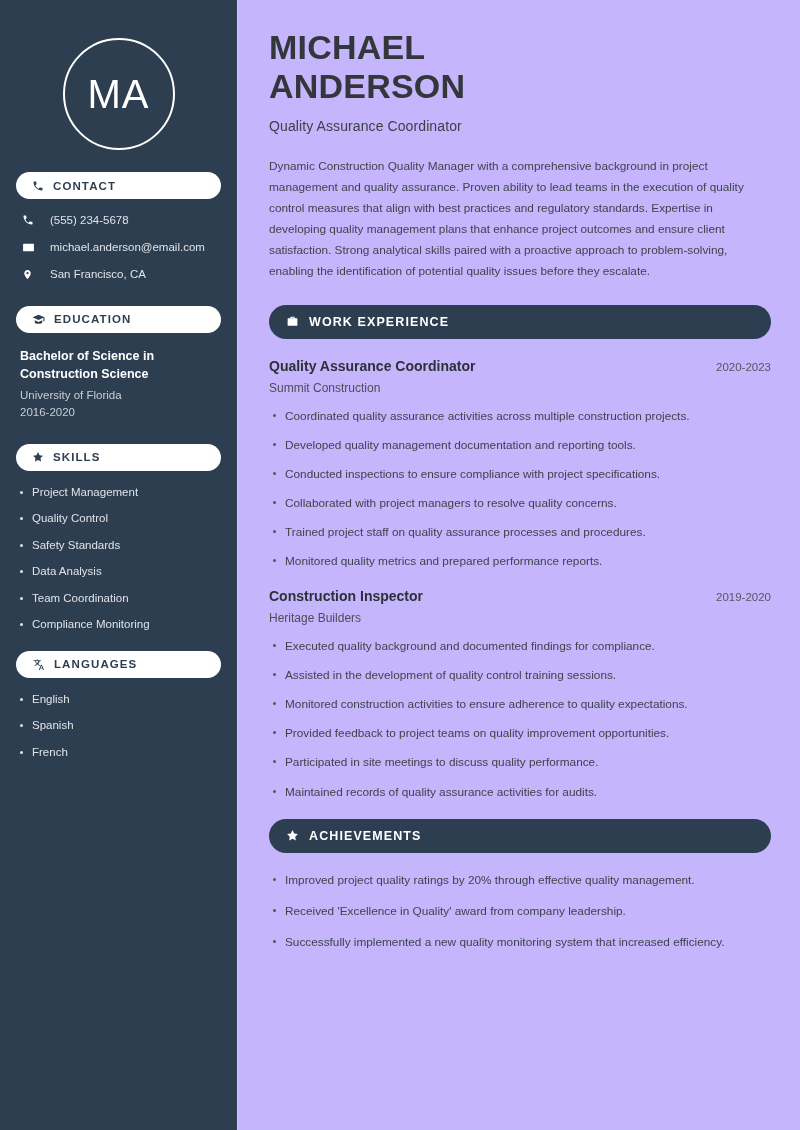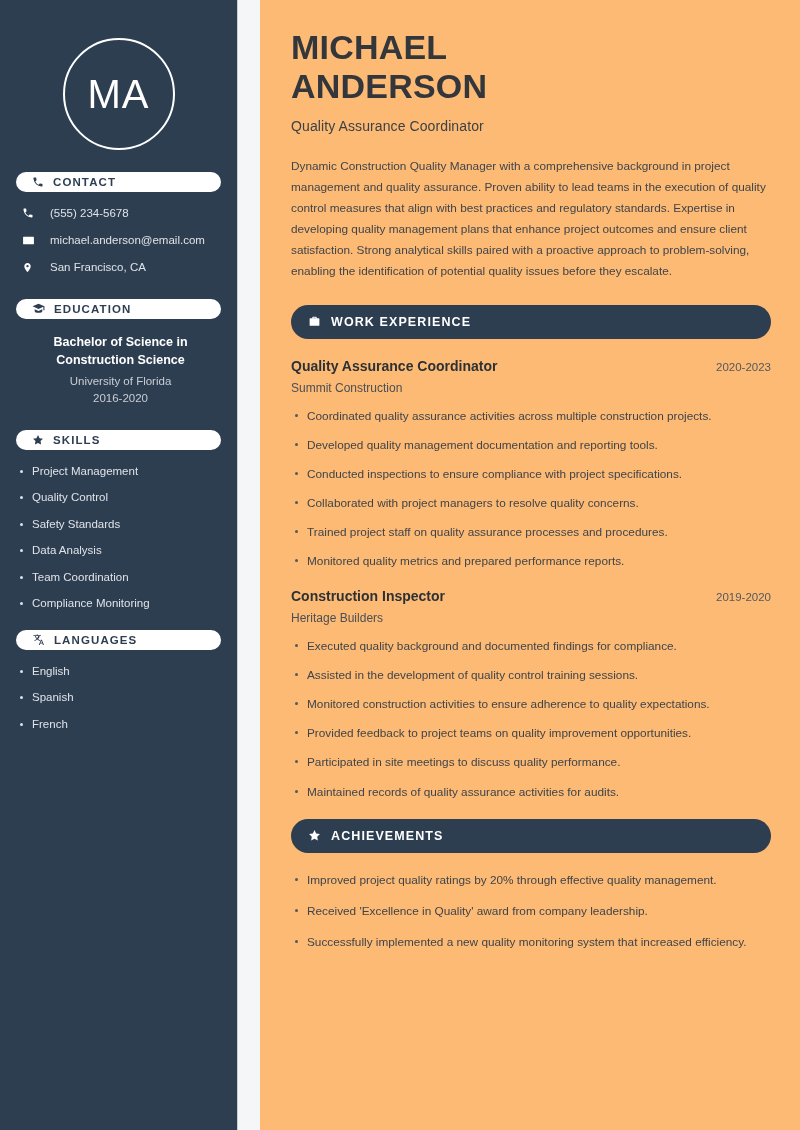--- a/index.html
+++ b/index.html
@@ -52,21 +52,21 @@
     color: #ffffff;
     font-size: 40px;
     font-weight: 400;
     letter-spacing: 1px;
     line-height: 1;
   }
 
   .side-badge {
     background: #ffffff;
     border-radius: 20px;
-    height: 20px;
+    height: 27px;
     display: flex;
     align-items: center;
     padding: 0 16px;
     box-sizing: border-box;
     margin-bottom: 14px;
   }
   .side-badge .badge-icon {
     display: flex;
     align-items: center;
     margin-right: 9px;
@@ -93,21 +93,21 @@
     align-items: center;
     color: #ffffff;
     margin-right: 8px;
   }
   .contact-row .c-text {
     color: #dfe3e8;
     font-size: 11.5px;
     line-height: 1.3;
   }
 
-  .edu-block { padding-left: 4px; margin-bottom: 22px; text-align: center; }
+  .edu-block { padding-left: 4px; margin-bottom: 22px; }
   .edu-degree {
     color: #ffffff;
     font-size: 12.5px;
     font-weight: 700;
     line-height: 1.45;
     margin-bottom: 4px;
   }
   .edu-school {
     color: #c8cdd4;
     font-size: 11.5px;
@@ -137,22 +137,21 @@
     height: 3px;
     background: #dfe3e8;
     border-radius: 50%;
   }
 
   
   .main {
     flex: 1;
     box-sizing: border-box;
     padding: 28px 29px 4px 31px;
-    background: #fdba74;
-    margin-left: 22px;
+    background: #c4b5fd;
   }
   .name-line {
     color: #33373b;
     font-size: 34px;
     font-weight: 700;
     line-height: 1.16;
     letter-spacing: 0.2px;
   }
   .job-title-head {
     color: #3c4146;

